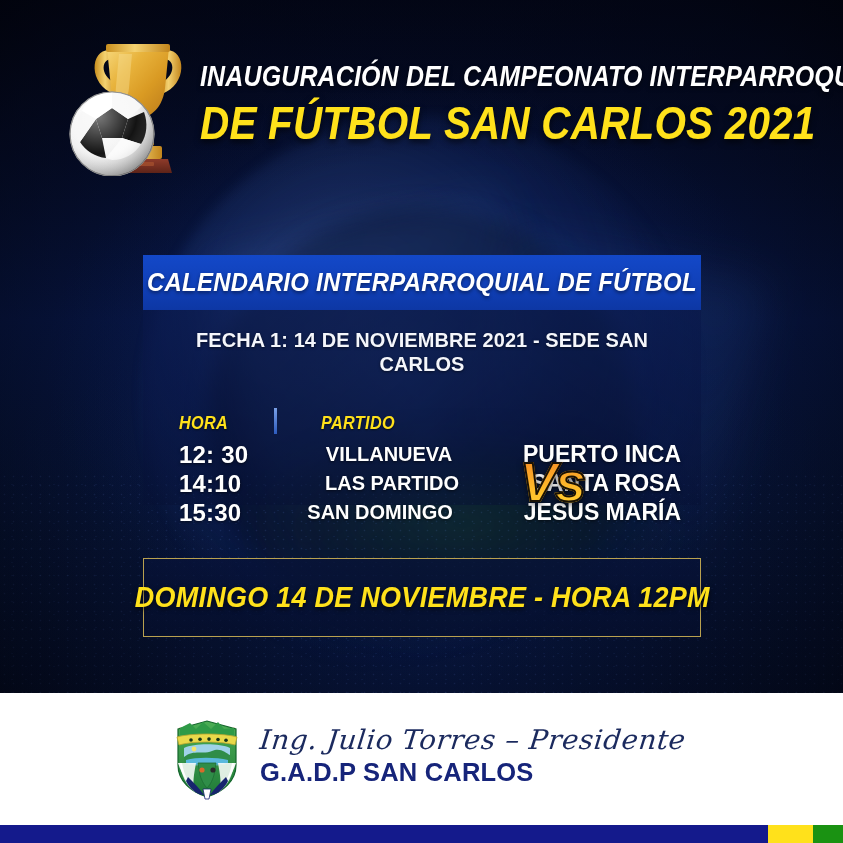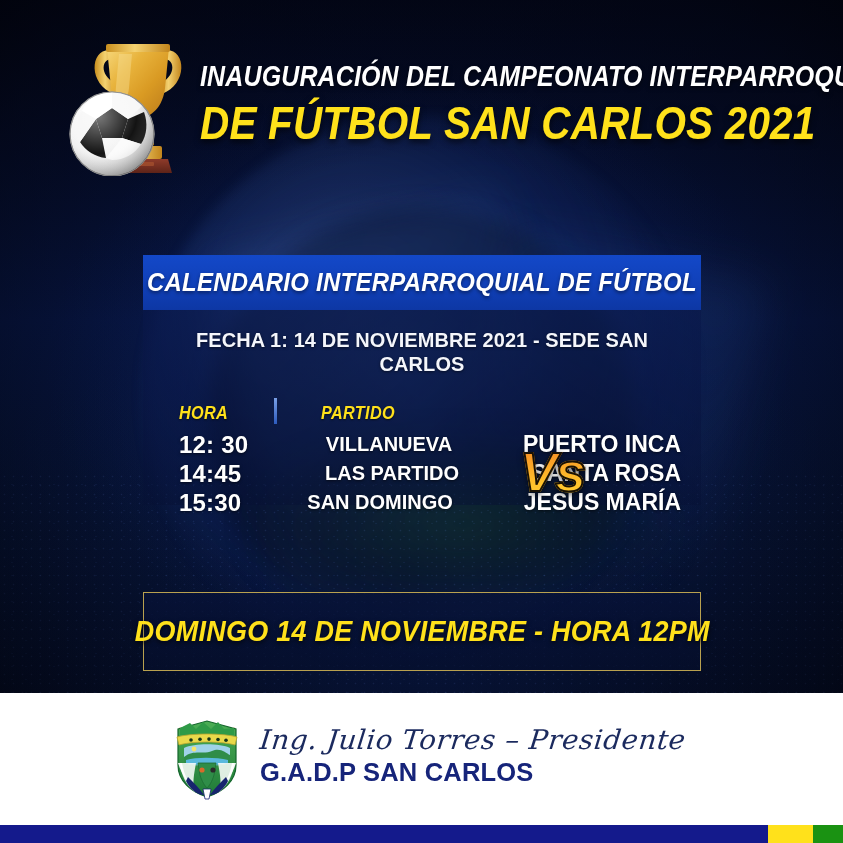--- a/index.html
+++ b/index.html
@@ -101,21 +101,21 @@
     text-shadow:0 2px 4px rgba(0,0,0,.45);
   }
   .fecha{
     text-align:center;color:#f4f6fb;font-size:21px;font-weight:bold;
     letter-spacing:.1px;margin-top:18px;
     transform:scaleX(.95);
     text-shadow:0 1px 3px rgba(0,0,0,.55);
   }
 
   
-  .table{position:relative;margin-top:22px;padding:0 20px 0 36px;}
+  .table{position:relative;margin-top:32px;padding:0 20px 0 36px;}
   .thead{display:flex;align-items:flex-end;height:26px;}
   .th{
     color:#FFE11B;font-weight:bold;font-style:italic;font-size:18px;
     letter-spacing:.4px;transform:scaleX(.9);transform-origin:left bottom;
     text-shadow:0 1px 2px rgba(0,0,0,.6);
   }
   .th-hora{width:118px;}
   .th-partido{margin-left:24px;}
   .divider{
     position:absolute;left:131px;top:0;width:3px;height:26px;
@@ -147,21 +147,21 @@
     -webkit-text-stroke:2px #1a1205;
     paint-order:stroke fill;
     filter:drop-shadow(0 2px 3px rgba(0,0,0,.55));
   }
 
   
   .banner{
     position:absolute;left:143px;top:558px;width:558px;height:79px;
     border:1px solid #b9a14f;
     background:linear-gradient(180deg, rgba(7,18,56,.72) 0%, rgba(5,14,44,.66) 100%);
-    display:flex;align-items:center;justify-content:center;margin-top:34px;
+    display:flex;align-items:center;justify-content:center;
   }
   .banner-text{
     font-weight:bold;font-style:italic;font-size:29px;color:#FFE11B;
     letter-spacing:.3px;white-space:nowrap;transform:scaleX(.93);
     text-shadow:0 2px 5px rgba(0,0,0,.7);
   }
 
   
   .footer{
     position:absolute;left:0;top:693px;width:843px;height:132px;background:#ffffff;
@@ -289,21 +289,21 @@
       <div class="rows">
 
         <div class="row">
           <div class="c-hora">12: 30</div>
           <div class="c-home">VILLANUEVA</div>
           <div class="c-gap"></div>
           <div class="c-away">PUERTO INCA</div>
         </div>
 
         <div class="row">
-          <div class="c-hora">14:45</div>
+          <div class="c-hora">14:10</div>
           <div class="c-home">LAS PARTIDO</div>
           <div class="c-gap"></div>
           <div class="c-away">SANTA ROSA</div>
         </div>
 
         <div class="row">
           <div class="c-hora">15:30</div>
           <div class="c-home">SAN DOMINGO</div>
           <div class="c-gap"></div>
           <div class="c-away">JESÚS MARÍA</div>

